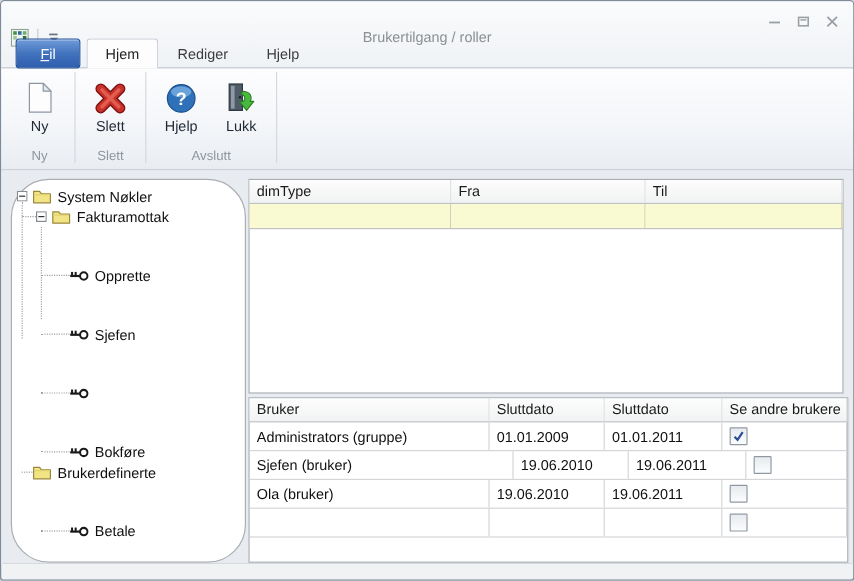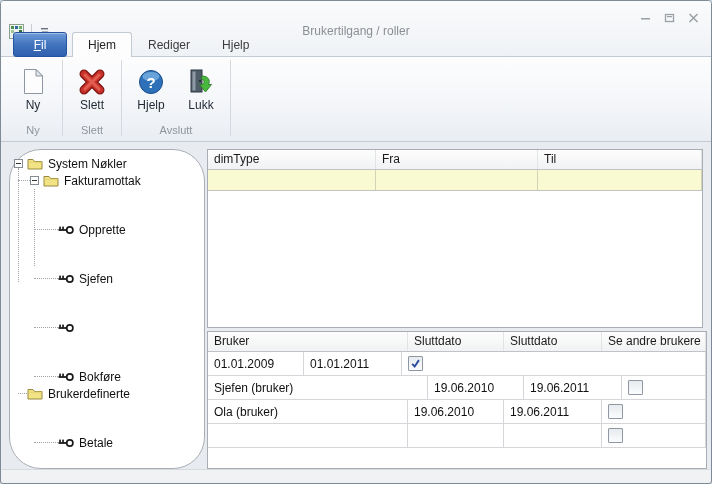--- a/index.html
+++ b/index.html
@@ -310,20 +310,21 @@
 
     <div class="panel bottom-grid">
       <div class="grid-header">
           <div class="gh-cell" style="width: 200px;">Bruker</div>
           <div class="gh-cell" style="width: 96px;">Sluttdato</div>
           <div class="gh-cell" style="width: 98px;">Sluttdato</div>
           <div class="gh-cell" style="flex: 1 1 0%;">Se andre brukere</div>
         </div>
       <div>
           <div class="grow">
+            <div class="g-cell" style="width: 200px;">Administrators (gruppe)</div>
             <div class="g-cell" style="width: 96px;">01.01.2009</div>
             <div class="g-cell" style="width: 98px;">01.01.2011</div>
             <div class="g-cell" style="flex: 1 1 0%;">
               <span class="cb">
                 <svg width="11" height="11" viewBox="0 0 13 13">
                   <path d="M2.5 7 L5.5 10 L10.5 2.5" fill="none" stroke="#2a4d9b" stroke-width="2.2"></path>
                 </svg>
               </span>
             </div>
           </div>

